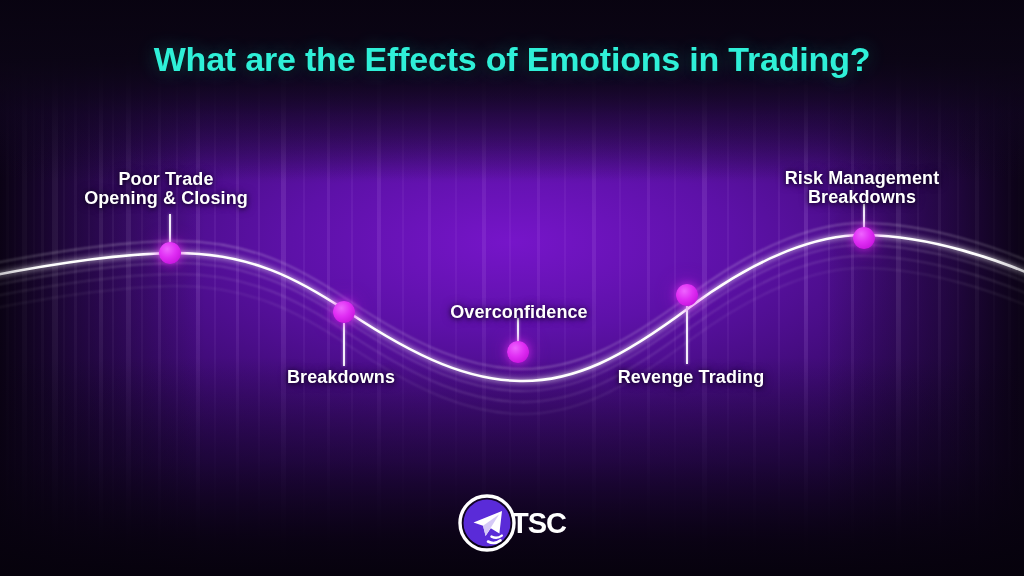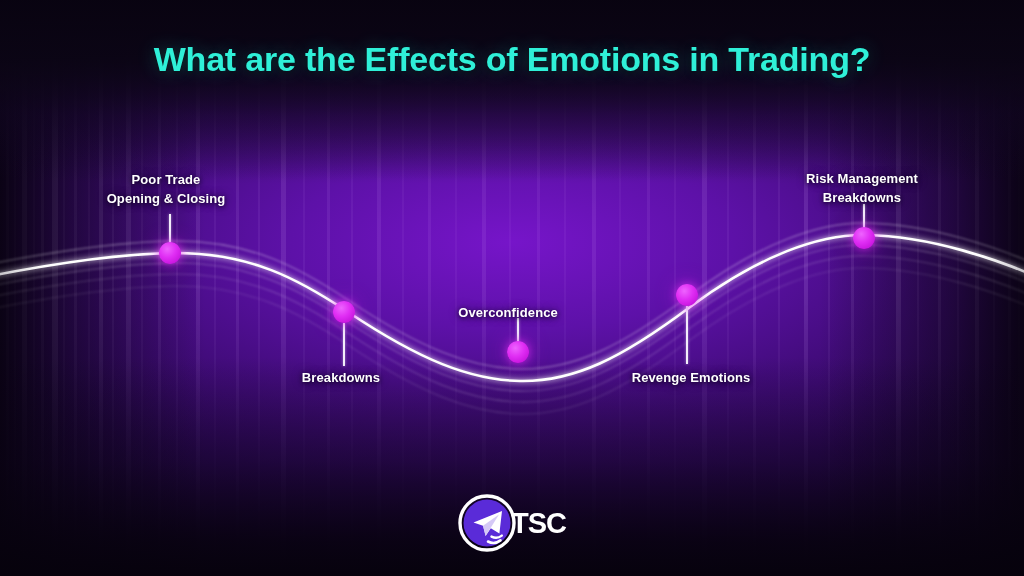--- a/index.html
+++ b/index.html
@@ -38,21 +38,21 @@
   
   .wave{position:absolute;left:0;top:0;width:1024px;height:576px;}
 
   
   .dot{position:absolute;width:22px;height:22px;border-radius:50%;
        background:radial-gradient(circle at 38% 32%, #ee63ff 0%, #e02ef4 42%, #cc19e2 72%, #b312c9 100%);
        box-shadow:0 0 10px rgba(226,46,244,.75), 0 0 22px rgba(200,30,226,.45);
        transform:translate(-50%,-50%);}
   .stem{position:absolute;width:2px;background:#f3eefb;transform:translateX(-50%);
         box-shadow:0 0 3px rgba(255,255,255,.55);}
-  .lbl{position:absolute;color:#ffffff;font-weight:bold;font-size:13px;
+  .lbl{position:absolute;color:#ffffff;font-weight:bold;font-size:18px;
        line-height:19px;letter-spacing:.1px;white-space:pre-line;text-align:center;
        transform:translateX(-50%);
        text-shadow:0 1px 4px rgba(10,2,22,.85), 0 0 10px rgba(20,4,40,.6);}
 
   
   .title{position:absolute;left:50%;top:40px;transform:translateX(-50%);
     color:#2ff0d8;font-size:34px;font-weight:bold;letter-spacing:-.2px;white-space:nowrap;
     text-shadow:0 0 18px rgba(47,240,216,.30), 0 2px 6px rgba(0,0,0,.55);}
 
   
@@ -166,26 +166,26 @@
 Opening &amp; Closing</div>
       </div>
       <div>
         <div class="stem" style="left: 344px; top: 323px; height: 43px;"></div>
         <div class="dot" style="left: 344px; top: 312px;"></div>
         <div class="lbl" style="left: 341px; top: 368px;">Breakdowns</div>
       </div>
       <div>
         <div class="stem" style="left: 518px; top: 318px; height: 24px;"></div>
         <div class="dot" style="left: 518px; top: 352px;"></div>
-        <div class="lbl" style="left: 508px; top: 303px;">Overconfidence</div>
+        <div class="lbl" style="left: 519px; top: 303px;">Overconfidence</div>
       </div>
       <div>
         <div class="stem" style="left: 687px; top: 306px; height: 58px;"></div>
         <div class="dot" style="left: 687px; top: 295px;"></div>
-        <div class="lbl" style="left: 691px; top: 368px;">Revenge Emotions</div>
+        <div class="lbl" style="left: 691px; top: 368px;">Revenge Trading</div>
       </div>
       <div>
         <div class="stem" style="left: 864px; top: 204px; height: 24px;"></div>
         <div class="dot" style="left: 864px; top: 238px;"></div>
         <div class="lbl" style="left: 862px; top: 169px;">Risk Management
 Breakdowns</div>
       </div>
     </div>
 
   <div class="logo">

